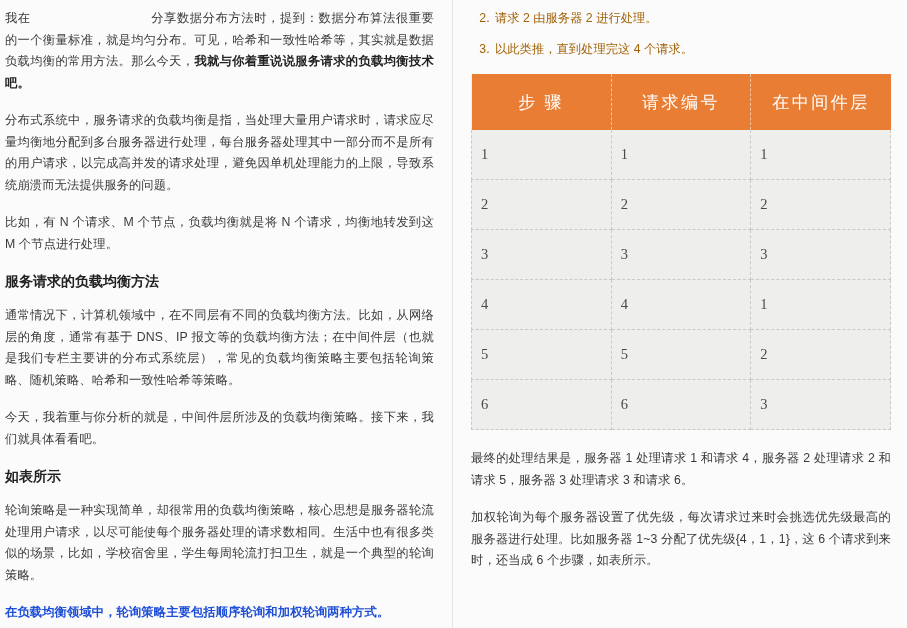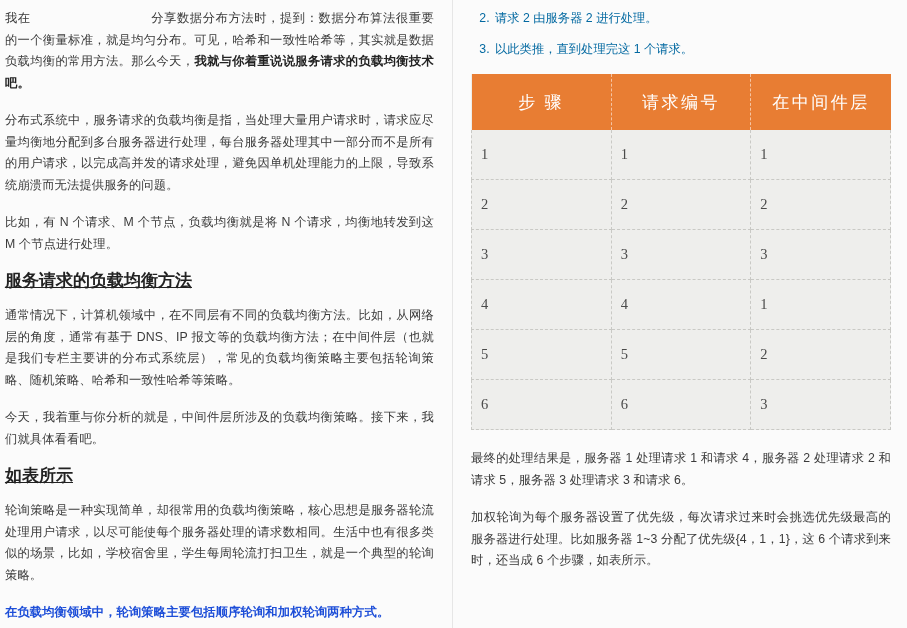--- a/index.html
+++ b/index.html
@@ -46,34 +46,33 @@
     text-align: justify;
     letter-spacing: 0.1px;
   }
   p.para.strongline {
     font-weight: bold;
     color: #1d4ed8;
   }
   .b { font-weight: bold; color: #222; }
 
   h3.heading {
-    font-size: 17px;
+    font-size: 14px;
     font-weight: bold;
     color: #222;
     margin: 6px 0 14px 0;
     line-height: 20px;
-    text-decoration: underline;
   }
 
   ol.olist {
     margin: 0 0 14px 0;
     padding-left: 22px;
     font-size: 12.3px;
     line-height: 21.5px;
-    color: #0369a1;
+    color: #a16207;
   }
   ol.olist li {
     margin: 0 0 6px 0;
     padding-left: 2px;
   }
   ol.olist.gap li { margin-bottom: 9px; }
 
   .blank-inline {
     display: inline-block;
     width: 120px;
@@ -139,21 +138,21 @@
     <p class="para">轮询策略是一种实现简单，却很常用的负载均衡策略，核心思想是服务器轮流处理用户请求，以尽可能使每个服务器处理的请求数相同。生活中也有很多类似的场景，比如，学校宿舍里，学生每周轮流打扫卫生，就是一个典型的轮询策略。</p>
 
     <p class="para strongline">在负载均衡领域中，轮询策略主要包括顺序轮询和加权轮询两种方式。</p>
 
   </div>
 
   <div class="col col-right">
 
     <ol class="olist gap" start="2">
       <li>请求 2 由服务器 2 进行处理。</li>
-      <li>以此类推，直到处理完这 1 个请求。</li>
+      <li>以此类推，直到处理完这 4 个请求。</li>
     </ol>
 
     <table class="tbl">
       <thead>
         <tr>
           <th>步 骤</th>
           <th>请求编号</th>
           <th>在中间件层</th>
         </tr>
       </thead>

